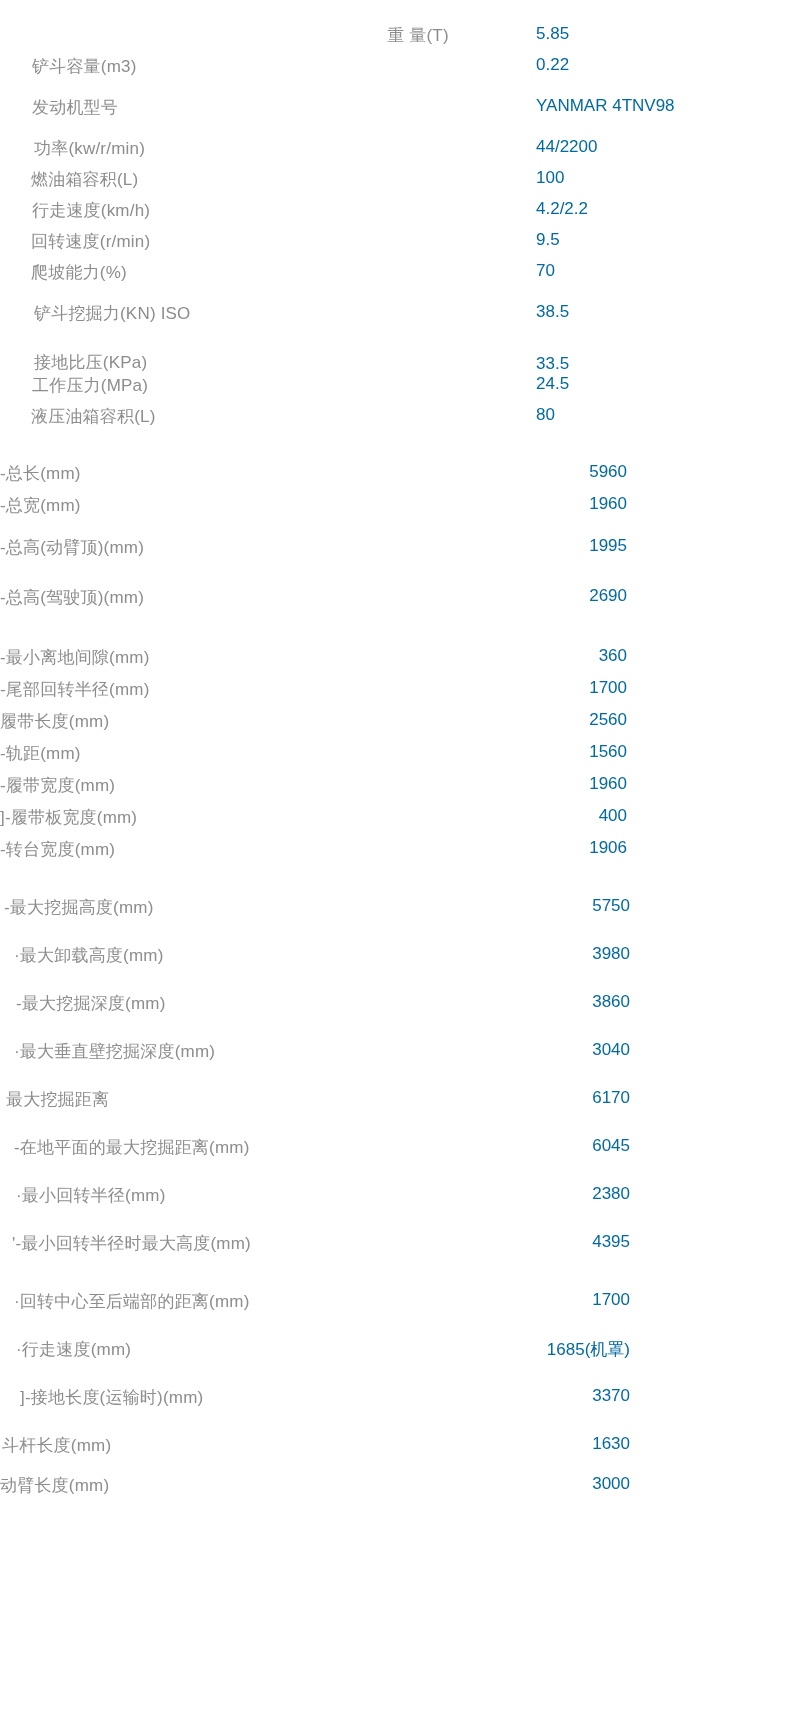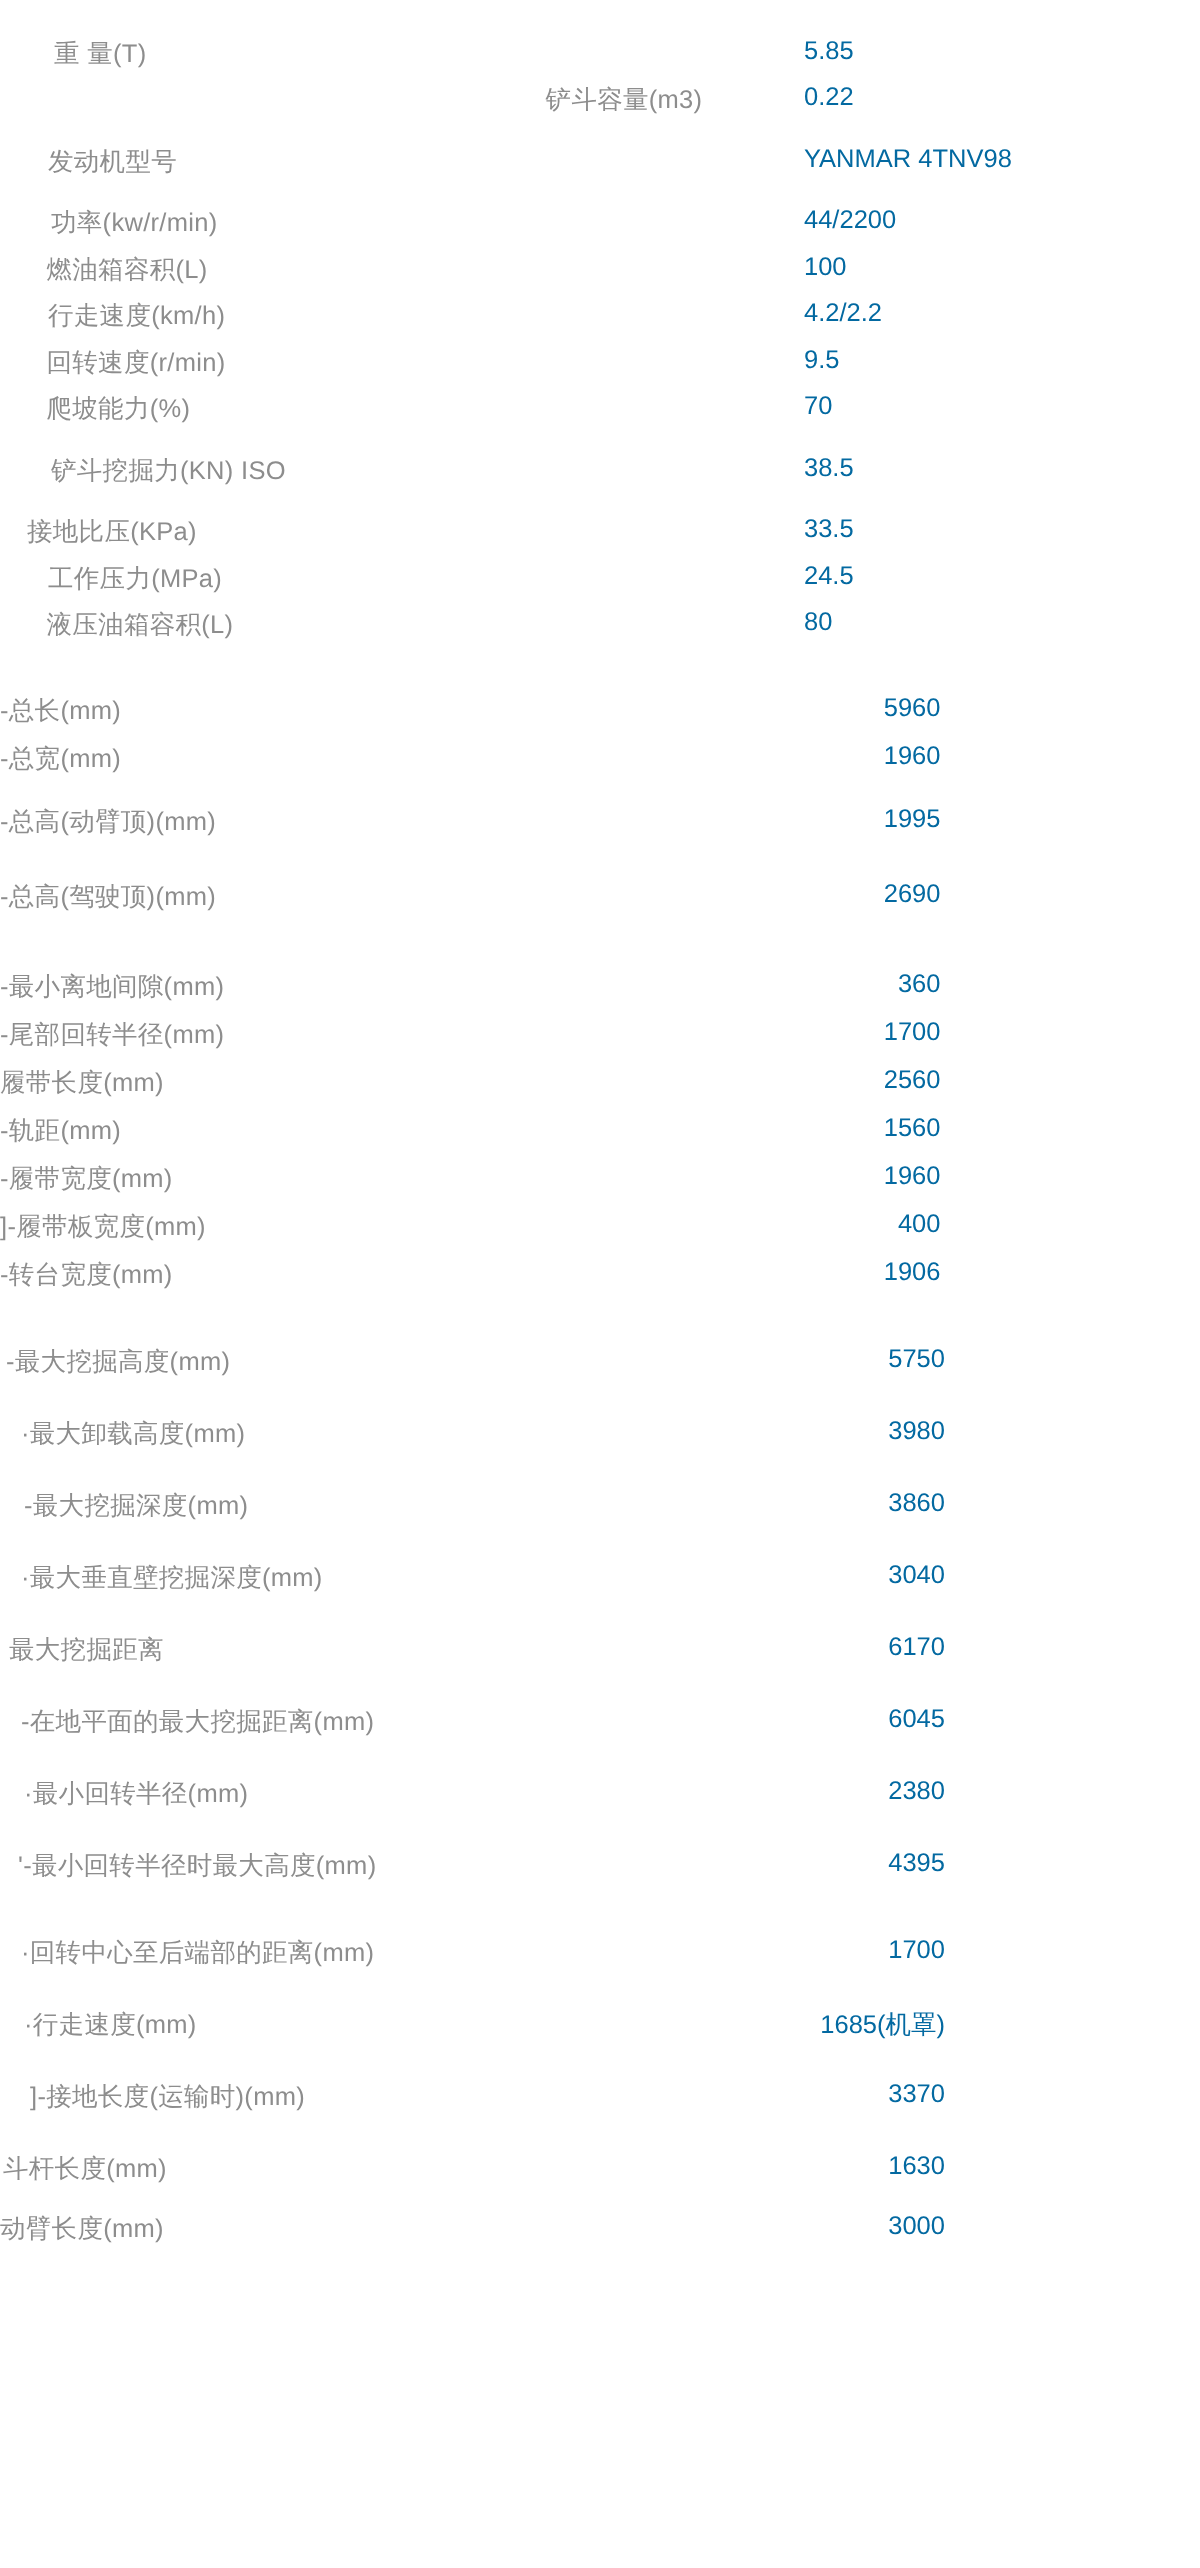--- a/index.html
+++ b/index.html
@@ -59,25 +59,25 @@
   .spacer-lg { height: 26px; }
   .top-pad { height: 24px; }
 </style>
 </head>
 <body>
 
 <div class="sheet">
   <div class="top-pad"></div>
 
   <div class="group g1">
-    <div class="row" style="padding-left: 18px;">
+    <div class="row" style="padding-left: 18px; justify-content: center;">
       <span class="label">重 量(T)</span>
       <span class="value">5.85</span>
     </div>
-    <div class="row" style="padding-left: 14px; justify-content: center;">
+    <div class="row" style="padding-left: 14px;">
       <span class="label">铲斗容量(m3)</span>
       <span class="value">0.22</span>
     </div>
     <div class="spacer-sm"></div>
     <div class="row" style="padding-left: 14px;">
       <span class="label">发动机型号</span>
       <span class="value">YANMAR 4TNV98</span>
     </div>
     <div class="spacer-sm"></div>
     <div class="row" style="padding-left: 16px;">
@@ -99,21 +99,21 @@
     <div class="row" style="padding-left: 13px;">
       <span class="label">爬坡能力(%)</span>
       <span class="value">70</span>
     </div>
     <div class="spacer-sm"></div>
     <div class="row" style="padding-left: 16px;">
       <span class="label">铲斗挖掘力(KN)  ISO</span>
       <span class="value">38.5</span>
     </div>
     <div class="spacer-sm"></div>
-    <div class="row" style="">
+    <div class="row" style="padding-left: 16px; align-items: flex-end;">
       <span class="label">接地比压(KPa)</span>
       <span class="value">33.5</span>
     </div>
     <div class="row" style="padding-left: 14px;">
       <span class="label">工作压力(MPa)</span>
       <span class="value">24.5</span>
     </div>
     <div class="row" style="padding-left: 13px;">
       <span class="label">液压油箱容积(L)</span>
       <span class="value">80</span>

